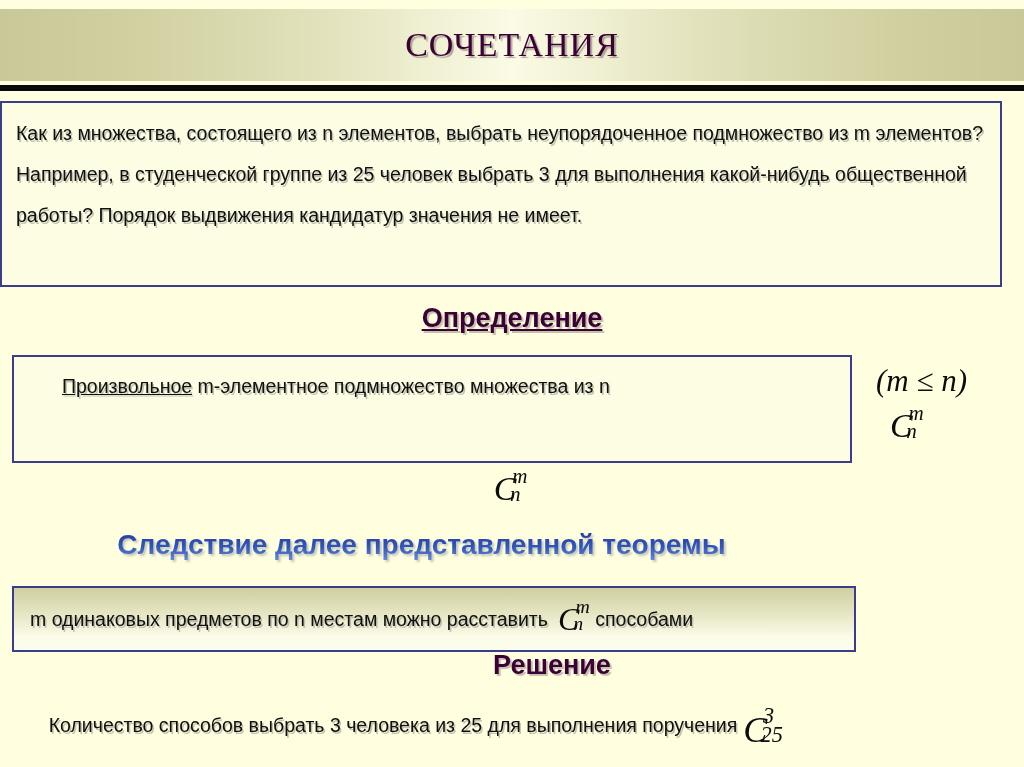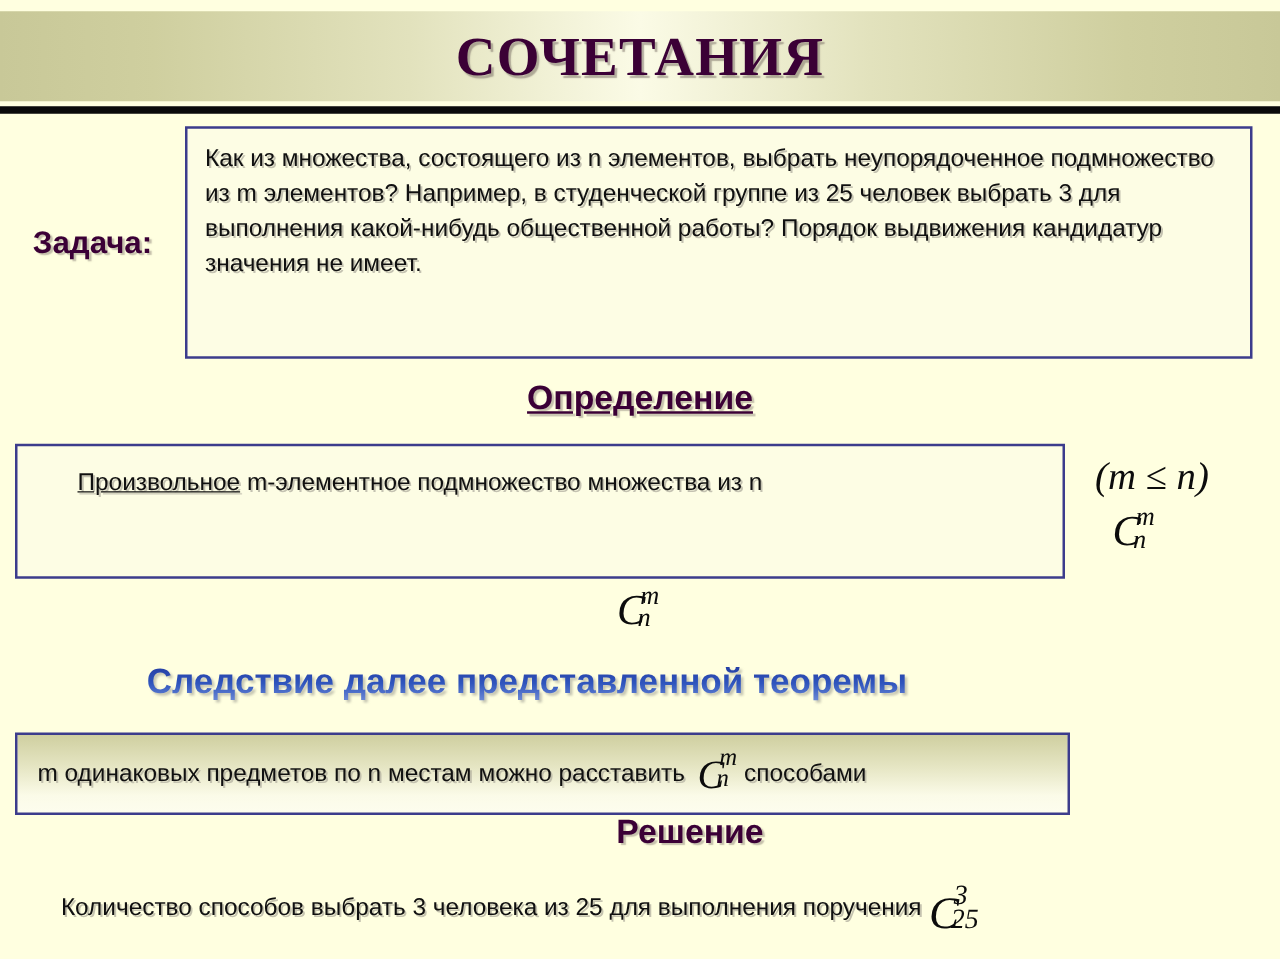--- a/index.html
+++ b/index.html
@@ -30,22 +30,22 @@
         #fbfbe6 50%,
         #e2e2bd 68%,
         #cfcf9f 88%,
         #c8c898 100%);
     display: flex;
     align-items: center;
     justify-content: center;
   }
   .title-text {
     font-family: "Liberation Serif", serif;
-    font-weight: bold;
-    font-size: 44px;
+    font-weight: normal;
+    font-size: 34px;
     color: #3b0036;
     letter-spacing: 1px;
     text-shadow: 2px 2px 1px rgba(120,110,100,0.55);
     white-space: nowrap;
   }
   .title-rule {
     position: absolute;
     left: 0;
     top: 85px;
     width: 1024px;
@@ -78,21 +78,21 @@
     margin-right: 22px;
     border: 2px solid #3c3c8c;
     background: #fdfde4;
     box-sizing: border-box;
     padding: 10px 8px 8px 14px;
     display: flex;
     align-items: flex-start;
   }
   .task-text {
     font-size: 19.5px;
-    line-height: 28px;
+    line-height: 41px;
     color: #101010;
     text-shadow: 1.5px 1.5px 0.5px rgba(150,145,135,0.55);
   }
 
   
   .heading-purple {
     position: absolute;
     width: 1024px;
     text-align: center;
     font-size: 27px;
@@ -251,21 +251,20 @@
 </style>
 </head>
 <body>
 
 <div class="title-band">
   <div class="title-text">СОЧЕТАНИЯ</div>
 </div>
 <div class="title-rule"></div>
 
 <div class="task-row">
-  <div class="task-label">Задача:</div>
   <div class="task-box">
     <div class="task-text">Как из множества, состоящего из n элементов, выбрать неупорядоченное подмножество из m элементов? Например, в студенческой группе из 25 человек выбрать 3 для выполнения какой-нибудь общественной работы? Порядок выдвижения кандидатур значения не имеет.</div>
   </div>
 </div>
 
 <div class="heading-purple" id="definition-heading">Определение</div>
 
 <div class="definition-box">
   <div class="def-line" id="def-line-1">
     <span class="underline">Произвольное</span><span> m-элементное подмножество множества из n</span>

